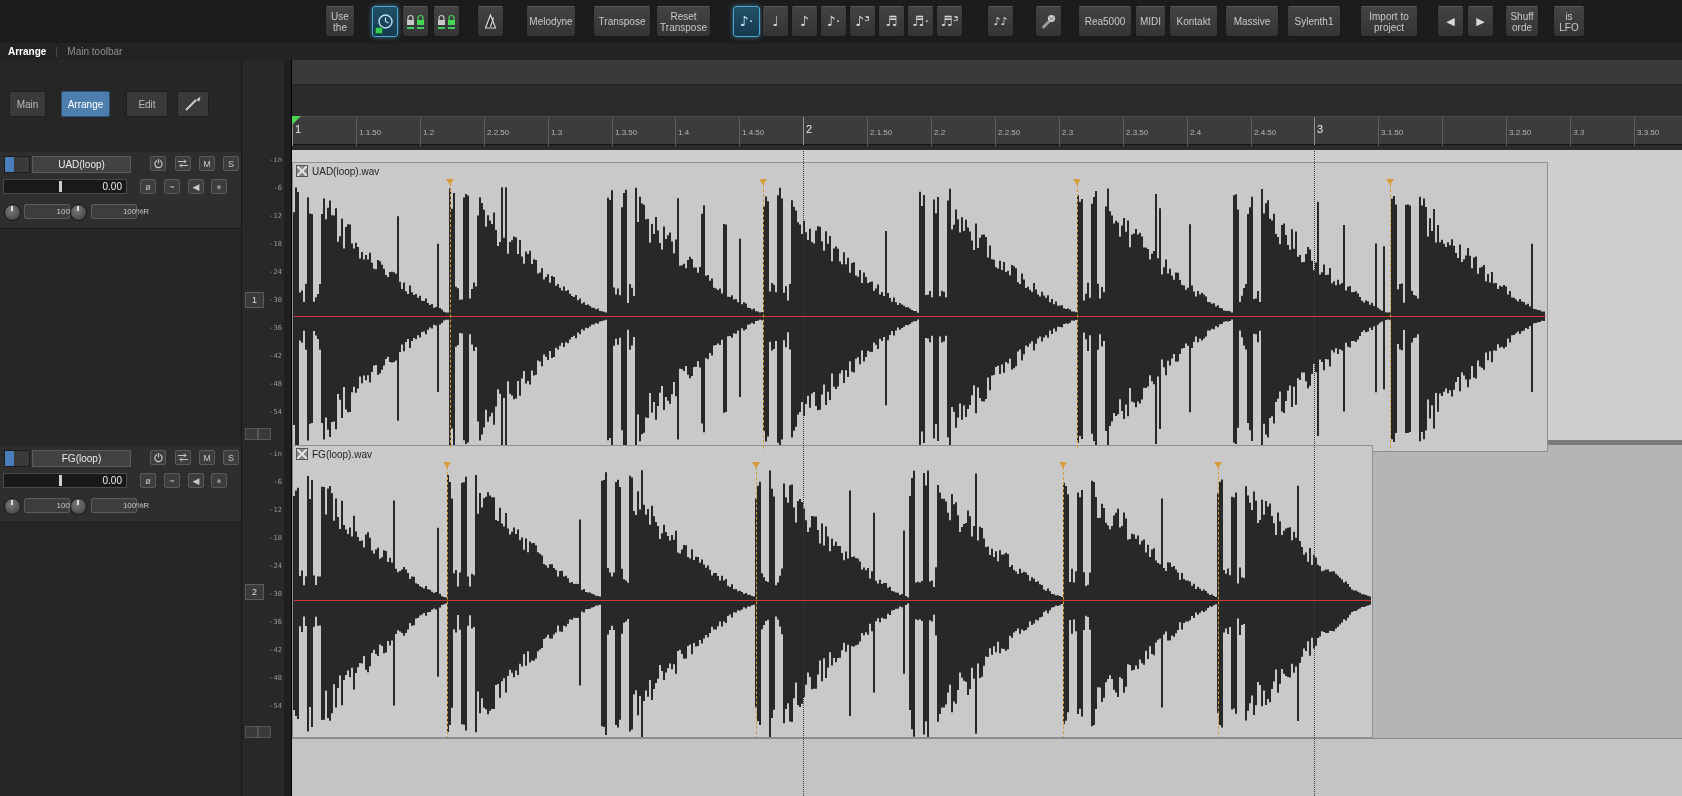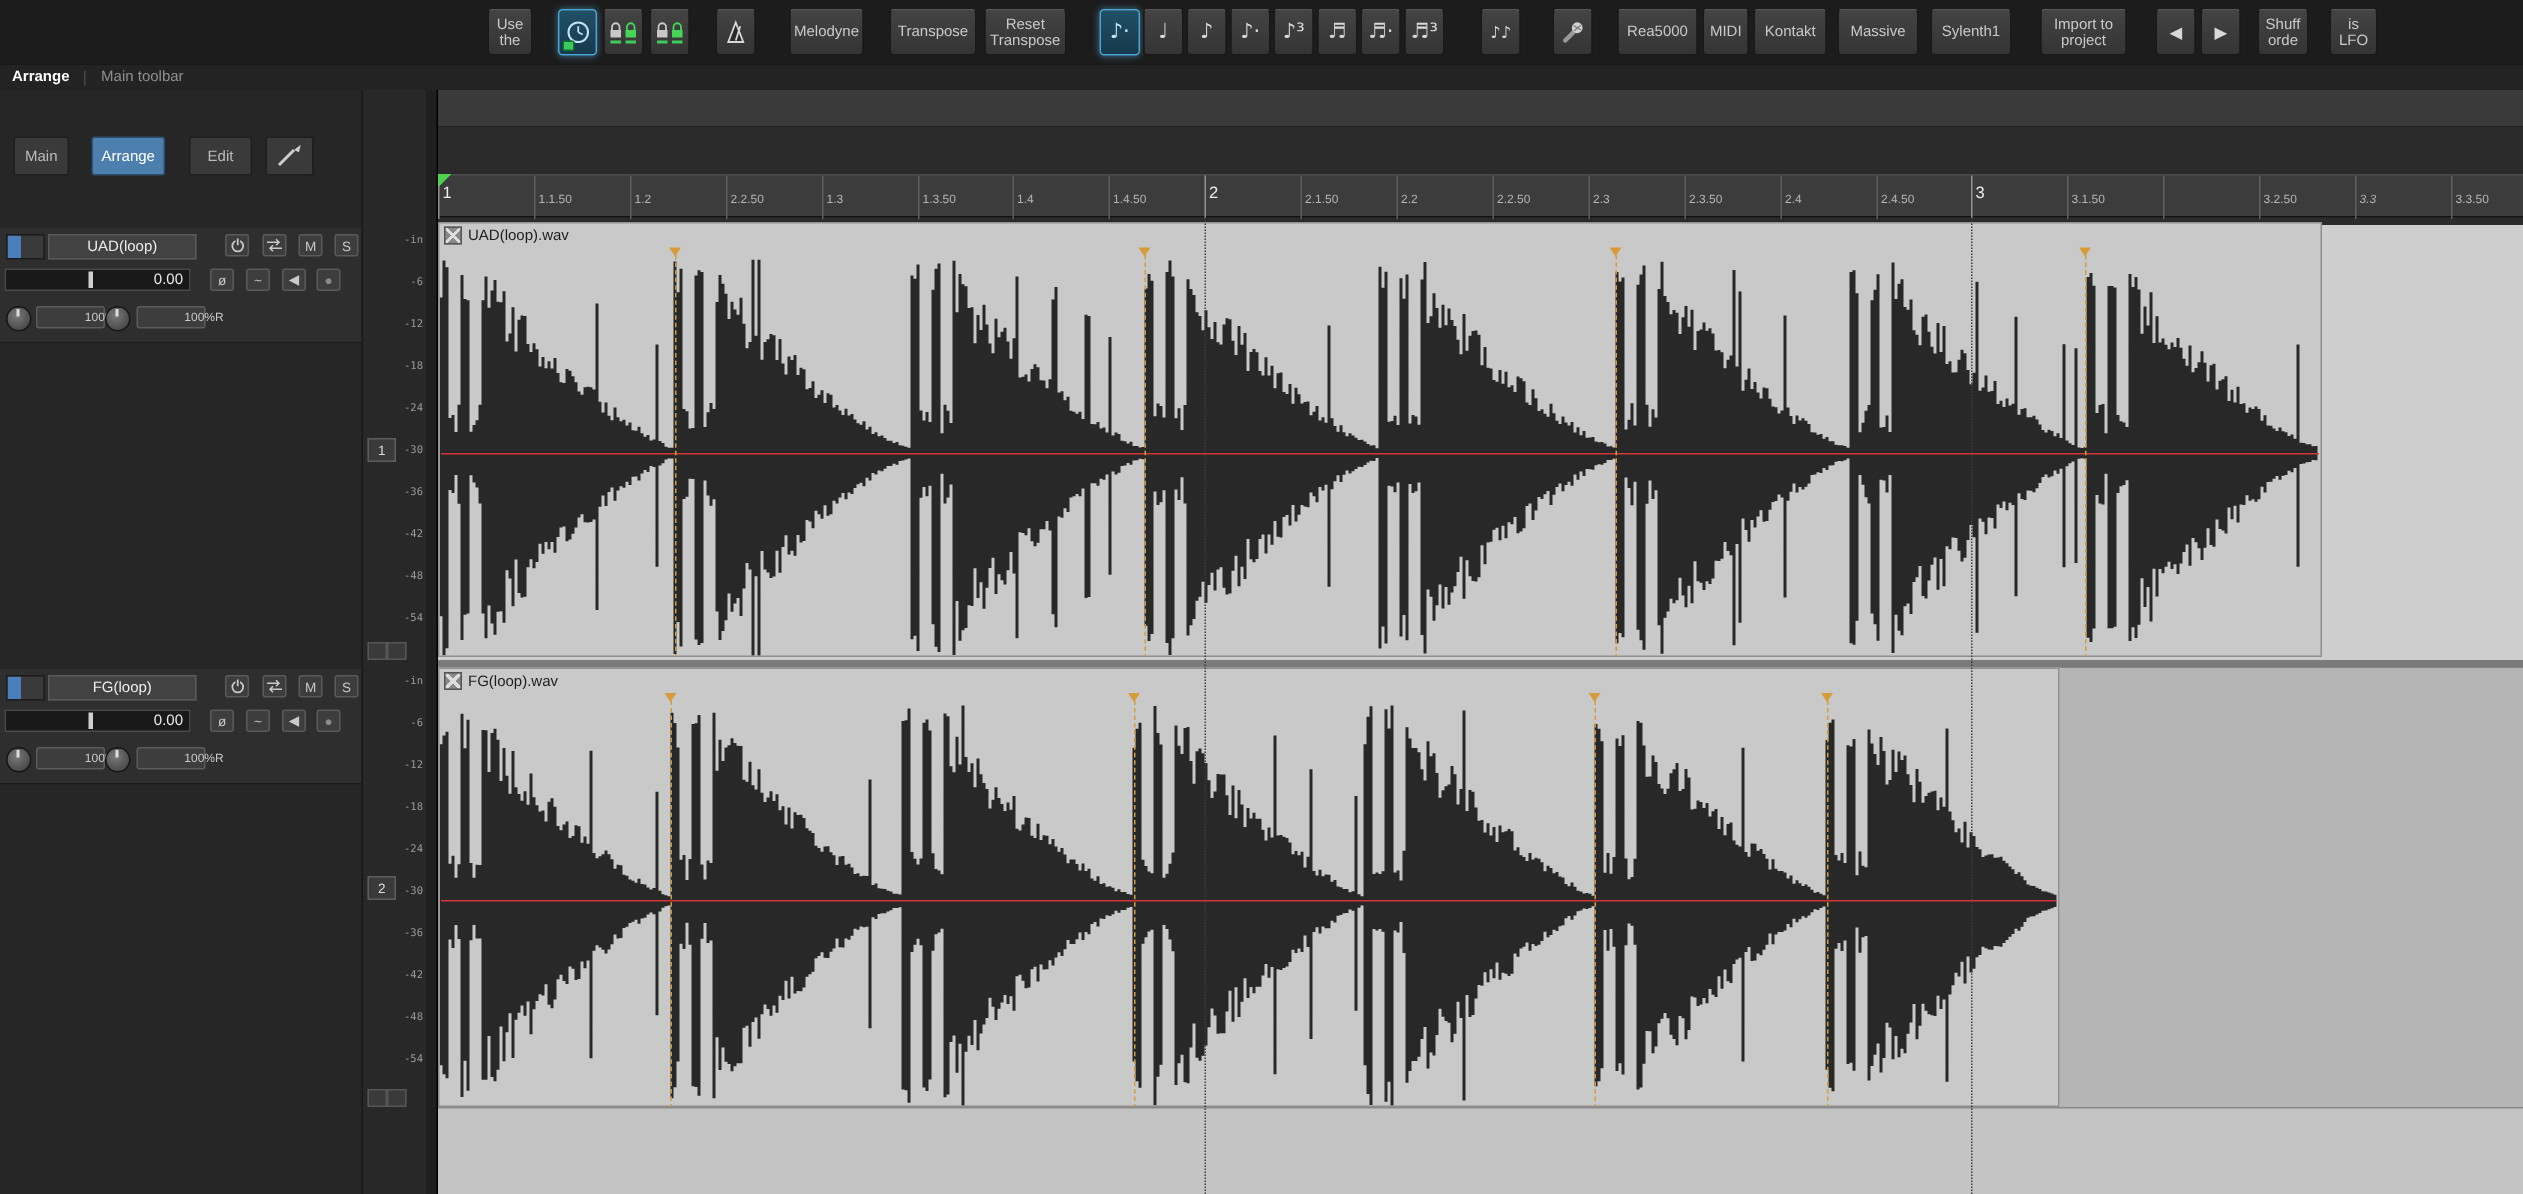--- a/index.html
+++ b/index.html
@@ -57,21 +57,21 @@
   .tick.maj{background:#929292;}
   .rlab{position:absolute;top:11px;font-size:8px;color:#b5b5b5;white-space:nowrap;}
   .rlab.major{top:6px;font-size:11px;color:#ececec;}
   .flag{position:absolute;left:0;top:56px;width:0;height:0;border-top:9px solid #4ed34e;border-right:9px solid transparent;z-index:9;}
   .lane{position:absolute;left:0;width:100%;}
   .lane1{top:90px;height:290px;background:#cecece;}
   .lanesep{position:absolute;left:0;top:380px;width:100%;height:5px;background:#7a7a7a;}
   .lane2{top:385px;height:293px;background:#b5b5b5;}
   .bottomarea{position:absolute;left:0;top:678px;width:100%;height:58px;background:#c4c4c4;border-top:1px solid #8a8a8a;box-sizing:border-box;}
   .item{position:absolute;left:0;background:#c9c9c9;border:1px solid #8f8f8f;box-sizing:border-box;overflow:hidden;}
-  #item1{top:88px;width:1256px;height:290px;}
+  #item1{top:102px;width:1256px;height:290px;}
   #item2{top:385px;width:1081px;height:293px;}
   .ilabel{position:absolute;top:1px;left:3px;height:14px;display:flex;align-items:center;gap:4px;font-size:10px;color:#1e1e1e;z-index:3;}
   .iicon{width:10px;height:10px;background:#8a8a8a;border:1px solid #555;
          background-image:linear-gradient(45deg,transparent 42%,#ddd 42%,#ddd 58%,transparent 58%),
                           linear-gradient(-45deg,transparent 42%,#ddd 42%,#ddd 58%,transparent 58%);}
   .wave{position:absolute;left:0;top:16px;}
   .wave path{stroke:#282828;stroke-width:2;}
   .redline{position:absolute;left:1px;height:1px;background:#d23737;z-index:5;}
   .smark{position:absolute;top:16px;width:0;border-left:1px dashed #d89b3a;z-index:6;}
   .smark::before{content:"";position:absolute;left:-5px;top:0;border:4px solid transparent;border-top:6px solid #d89b3a;}

